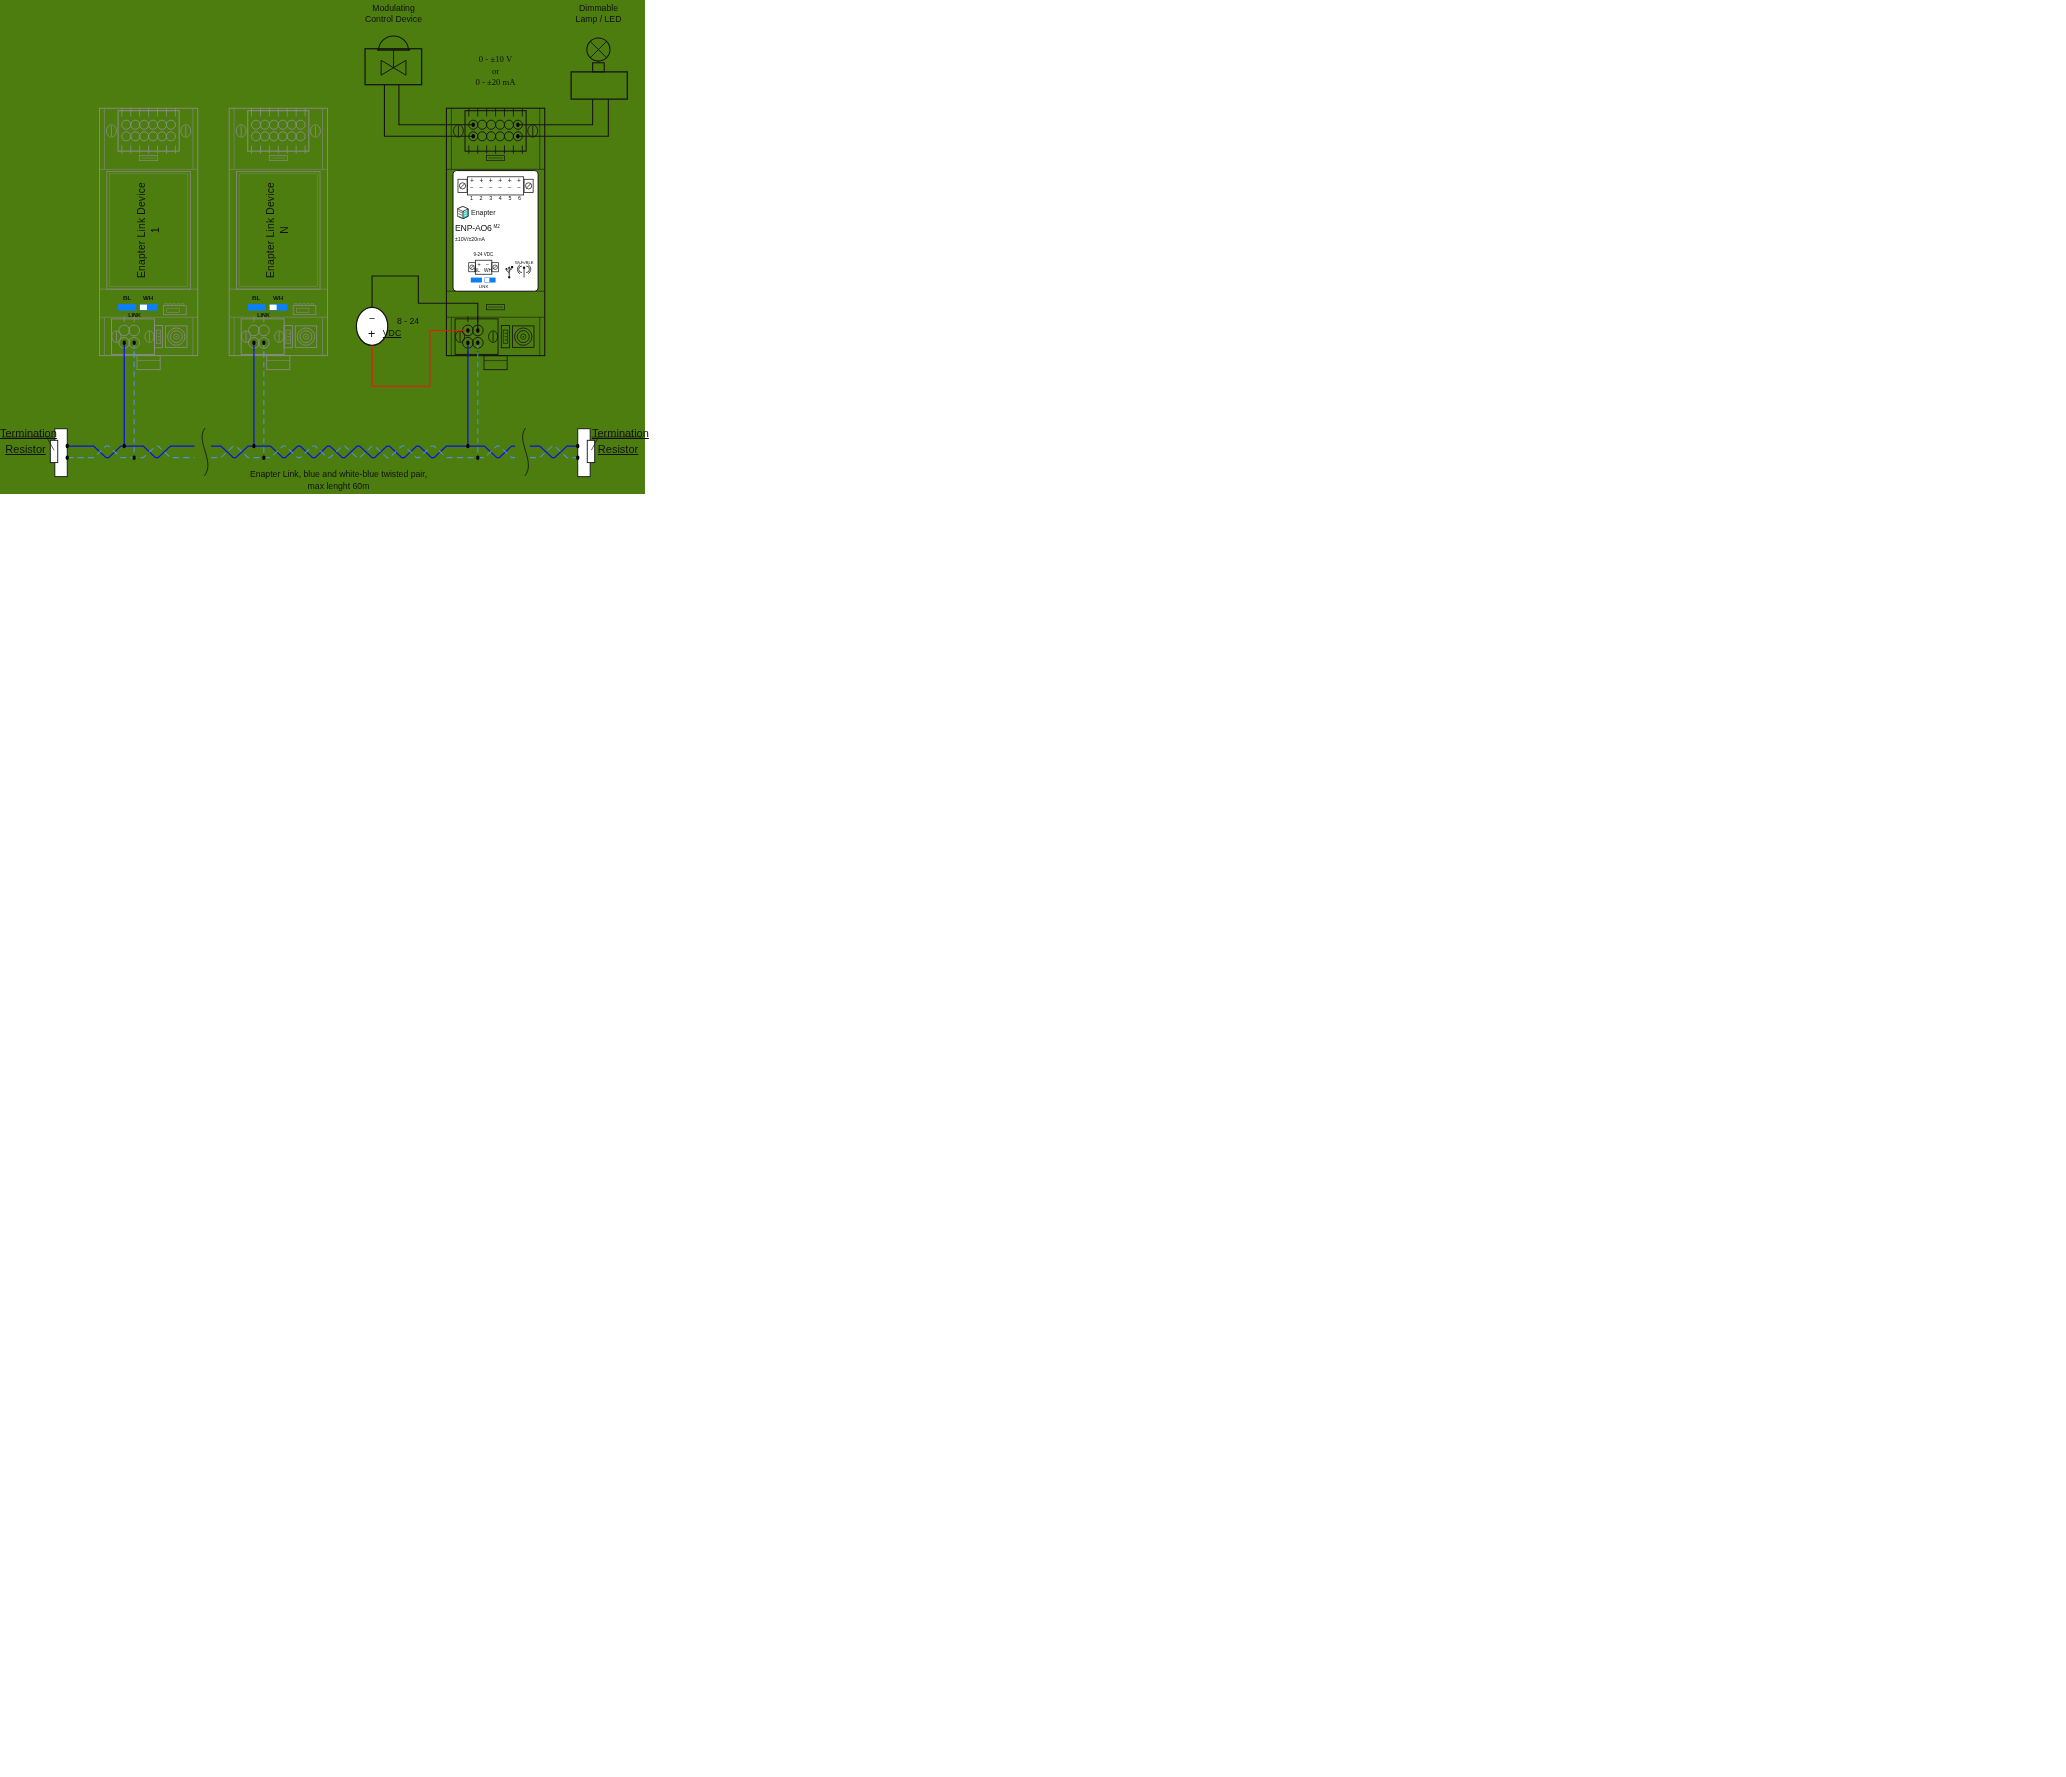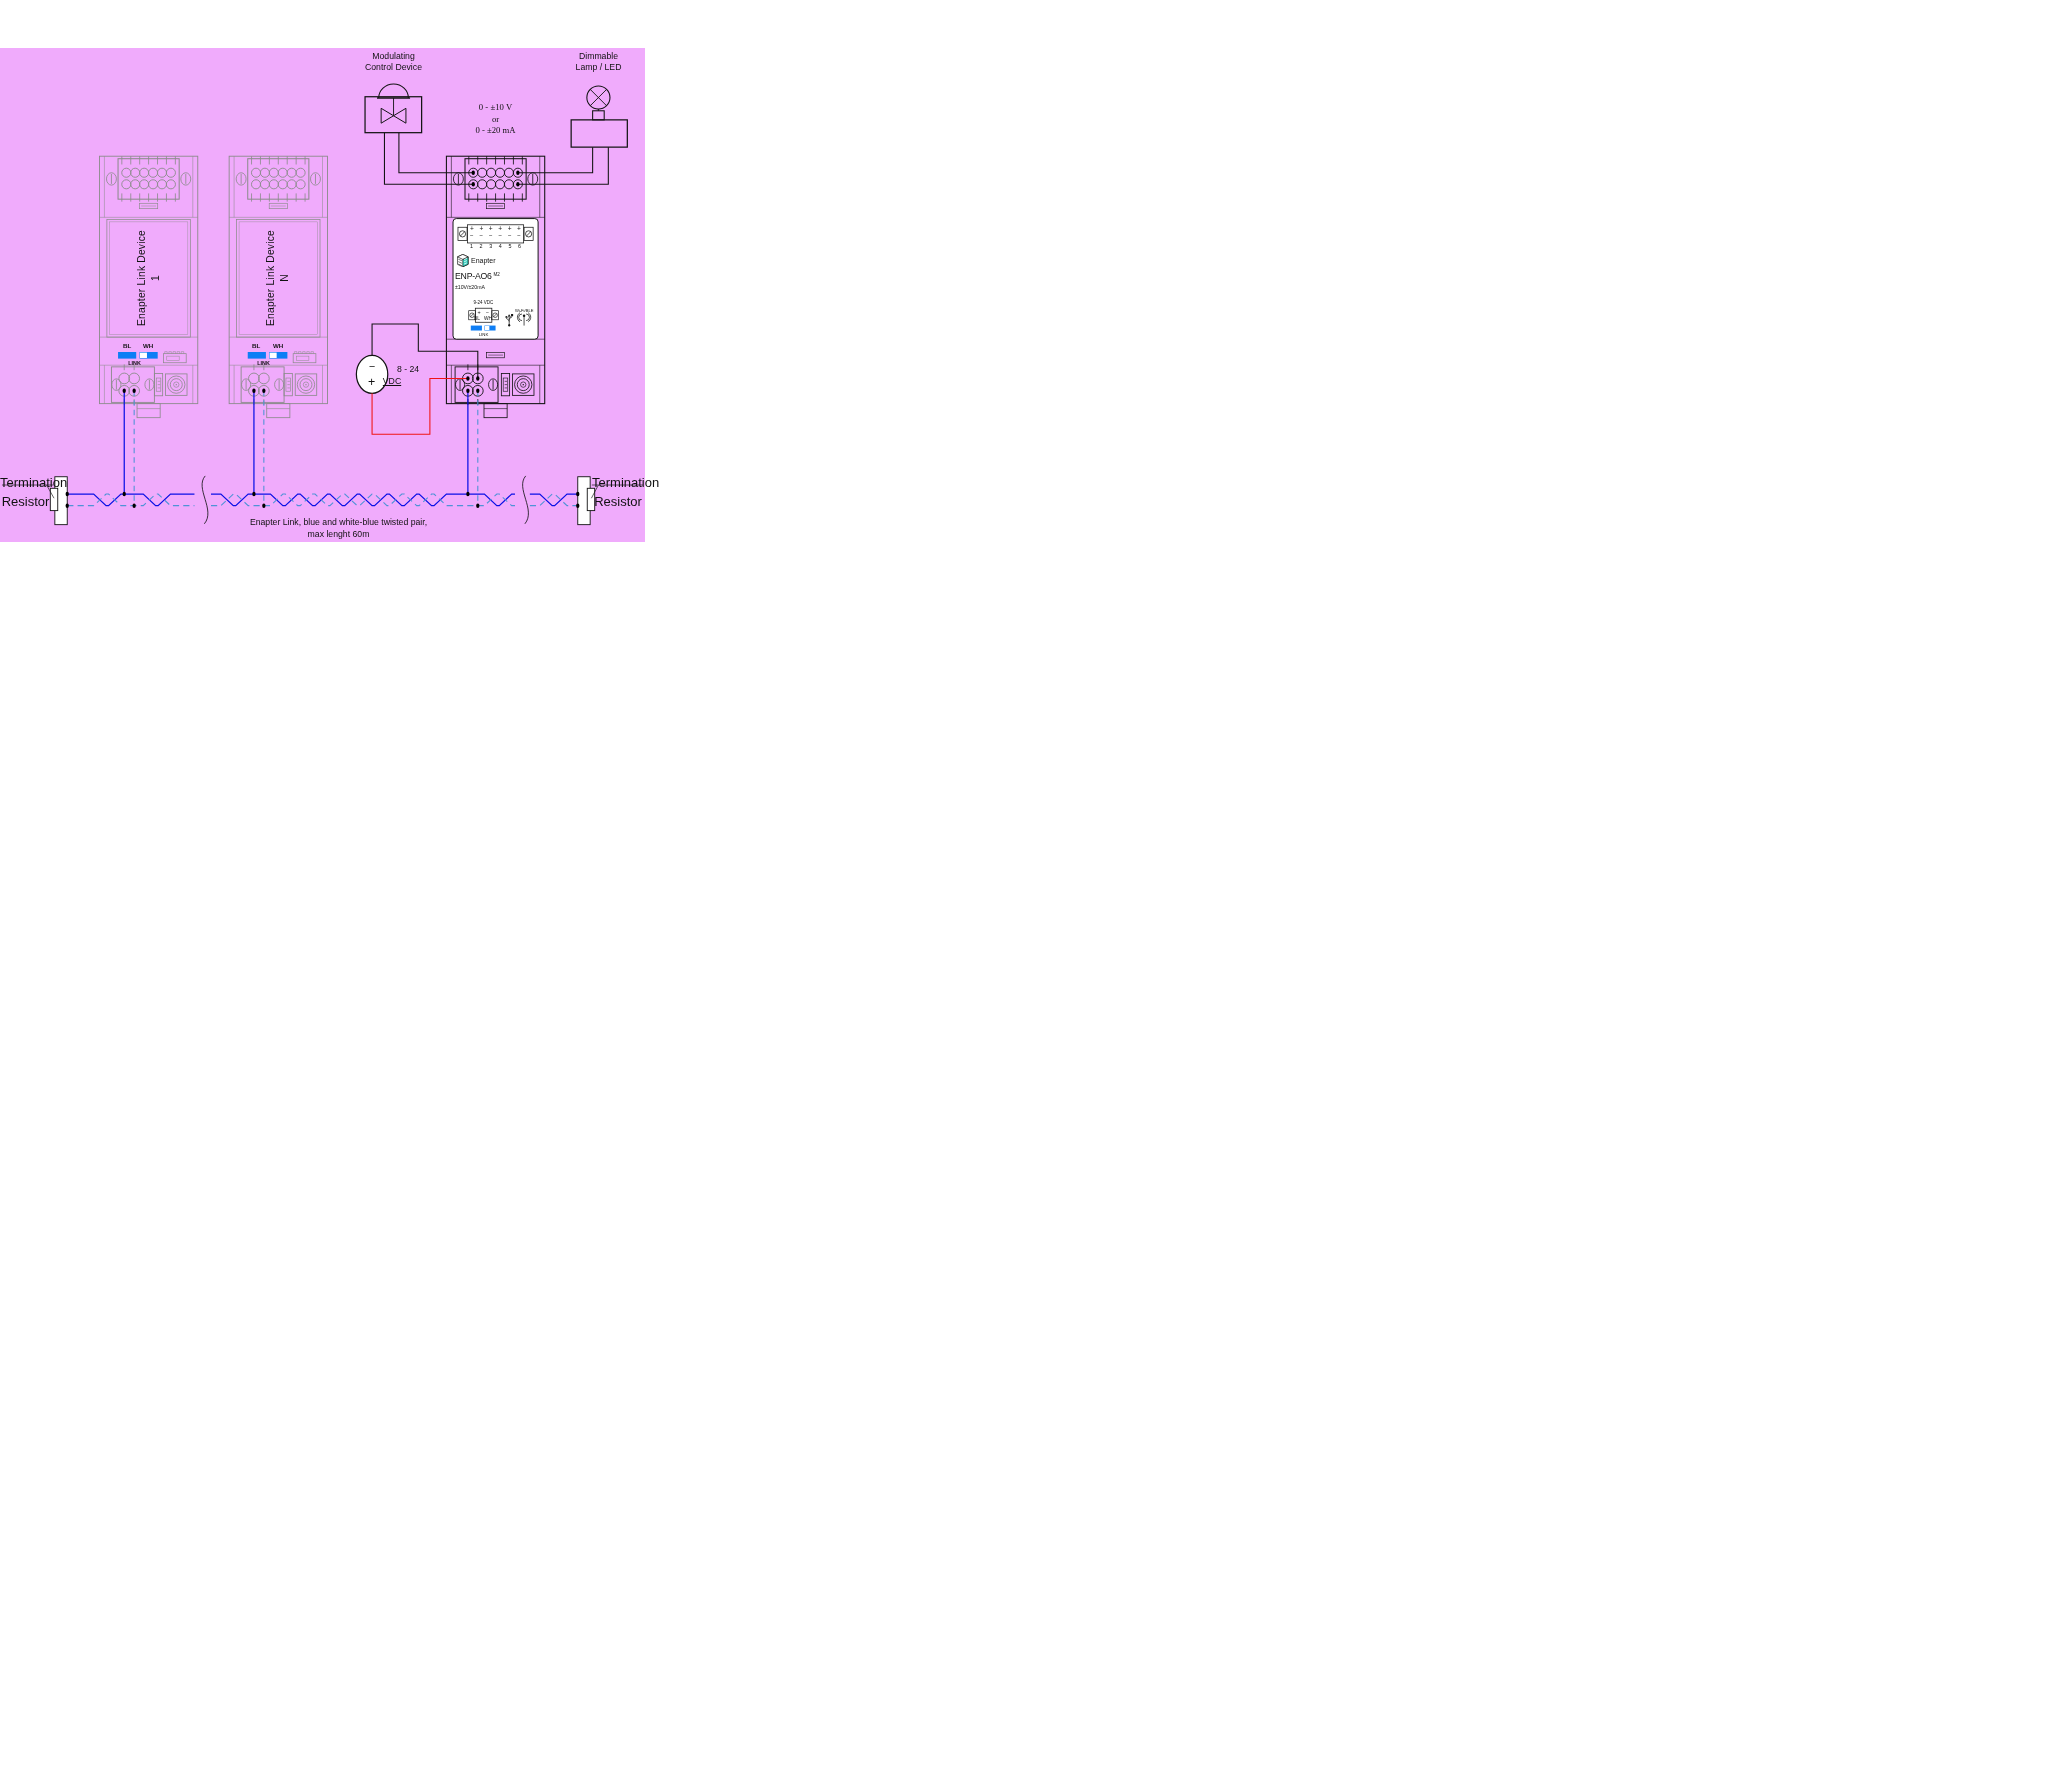--- a/index.html
+++ b/index.html
@@ -1,33 +1,33 @@
 <!DOCTYPE html>
 <html style="font-size:6.6px"><head>
 <meta charset="utf-8">
 <style>
   html,body{margin:0;padding:0;background:#fff;}
-  #canvas{position:relative;width:645px;height:494px;background:#f0abfc;
-          font-family:"Liberation Sans",sans-serif;color:#111;margin-top:48px;}
+  #canvas{position:relative;width:645px;height:494px;background:#4d7c0f;
+          font-family:"Liberation Sans",sans-serif;color:#111;}
   #art{position:absolute;left:0;top:0;}
   .txt{position:absolute;line-height:1.25;white-space:pre;}
   .ctr{text-align:center;}
   .lbl{font-size:8.7px;line-height:1.35;}
   .gray{color:#8c8c8c;}
   .blk{color:#141414;}
   .rotwrap{position:absolute;}
   .rot{position:absolute;left:50%;top:50%;width:118px;
        transform:translate(-50%,-50%) rotate(-90deg);text-align:center;}
   .rot .l1{font-size:10.3px;letter-spacing:0.2px;}
   .rot .l2{font-size:10.3px;margin-top:3.3px;}
   .row{position:absolute;display:flex;}
   .sb{justify-content:space-between;}
   .sa{justify-content:space-around;}
   .b{font-weight:normal;}
-  .term{font-size:13px;text-align:center;line-height:1.45;}
+  .term{font-size:11px;text-align:center;line-height:1.45;text-decoration:underline;}
   .devlbl{font-size:6.2px;font-weight:bold;}
 </style>
 </head>
 <body>
 
 <div id="canvas">
 
 <svg id="art" width="645" height="494" viewBox="0 0 1560 1196">
   <defs>
     <g id="tblock" fill="none" stroke="currentColor">

